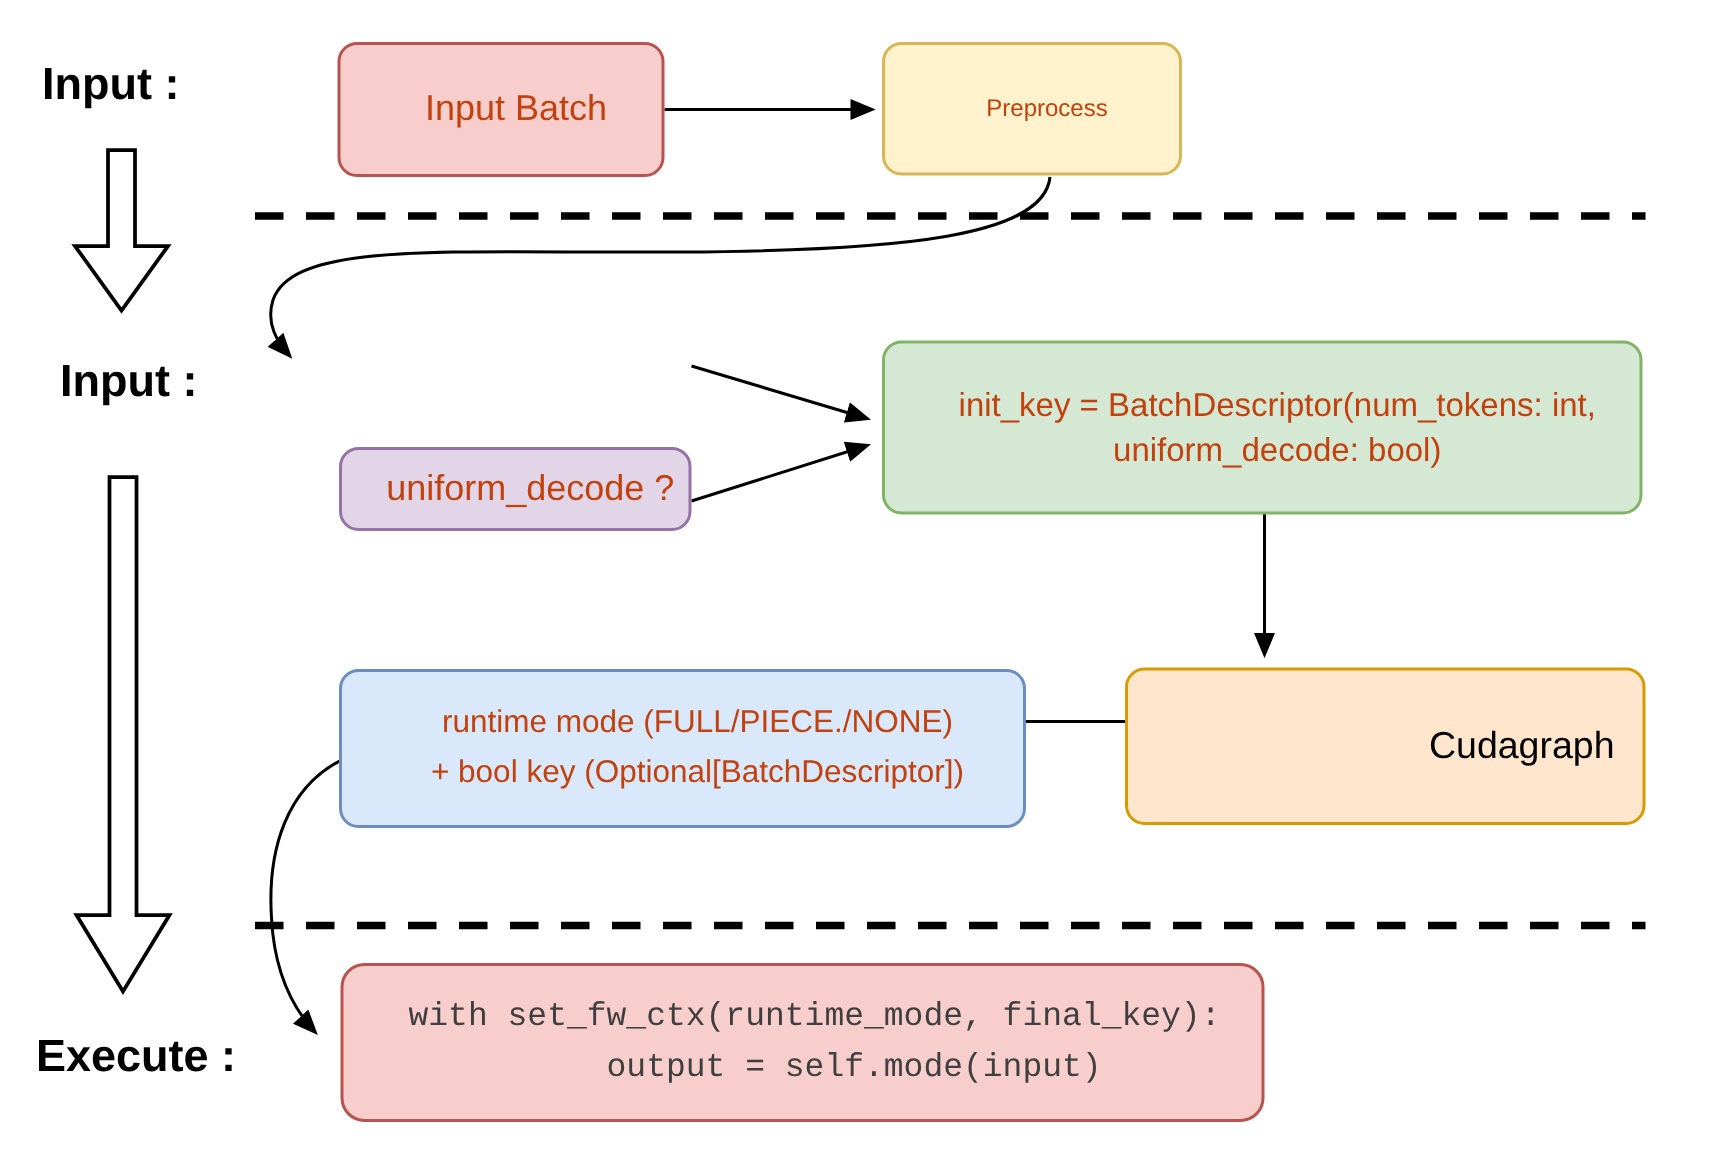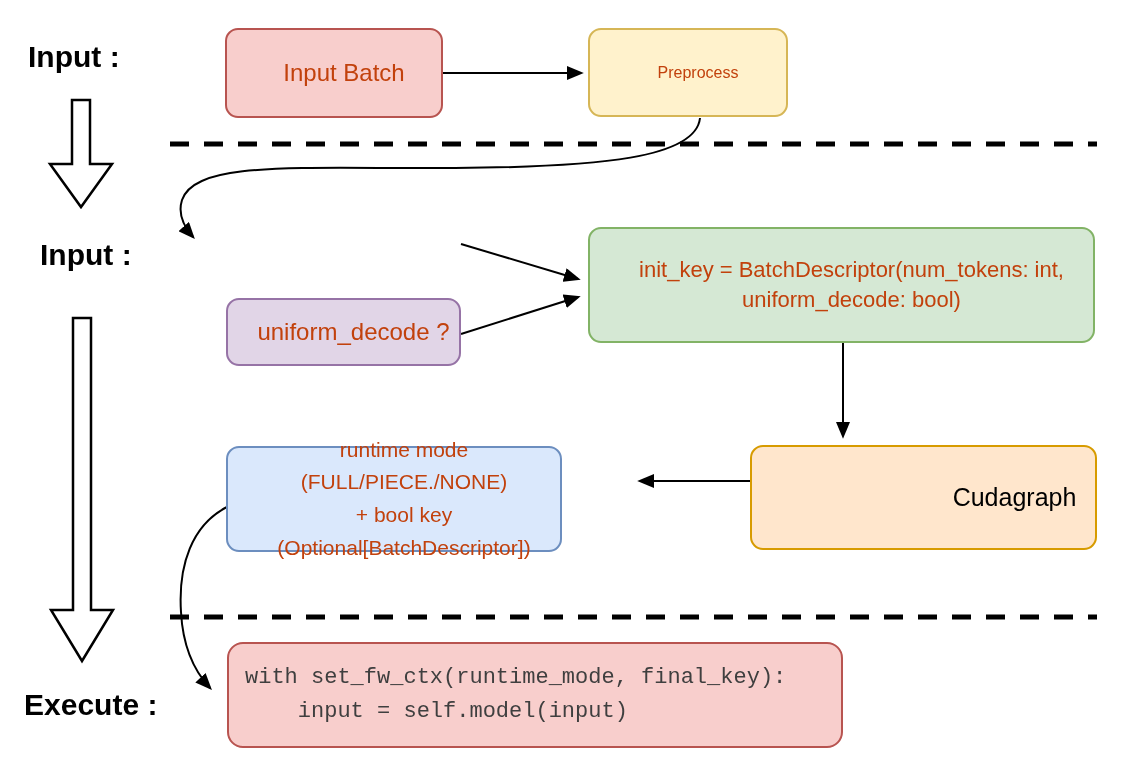--- a/index.html
+++ b/index.html
@@ -49,21 +49,21 @@
     left: 588px; top: 28px; width: 200px; height: 89px;
     background: var(--yellow-fill); border-color: var(--yellow-border);
     font-size: 16px;
   }
   .node-cg-padding {
     left: 226px; top: 210px; width: 235px; height: 68px;
     background: var(--purple-fill); border-color: var(--purple-border);
     font-size: 24px;
   }
   .node-uniform-decode {
-    left: 226px; top: 298px; width: 235px; height: 68px;
+    left: 226px; top: 298px; width: 235px; height: 56px;
     background: var(--purple-fill); border-color: var(--purple-border);
     font-size: 24px;
   }
   .node-init-key {
     left: 588px; top: 227px; width: 507px; height: 116px;
     background: var(--green-fill); border-color: var(--green-border);
     font-size: 22px;
   }
   .node-cudagraph-outer {
     left: 750px; top: 445px; width: 347px; height: 105px;
@@ -77,30 +77,30 @@
   }
   .cudagraph-label {
     position: absolute;
     left: 932px; top: 445px; width: 165px; height: 105px;
     z-index: 3;
     display: flex; flex-direction: column;
     align-items: center; justify-content: center;
     font-size: 25px; color: #000; line-height: 1.35;
   }
   .node-runtime-mode {
-    left: 226px; top: 446px; width: 336px; height: 106px;
+    left: 226px; top: 446px; width: 458px; height: 106px;
     background: var(--blue-fill); border-color: var(--blue-border);
     font-size: 21px;
     line-height: 1.55;
   }
   .node-execute-code {
     left: 227px; top: 642px; width: 616px; height: 106px;
     background: var(--red-fill); border-color: var(--red-border);
     border-radius: 16px;
-    align-items: flex-start;
+    align-items: center;
     font-family: "Liberation Mono", "DejaVu Sans Mono", monospace;
     font-size: 22px;
     color: var(--code-text);
     padding-left: 16px;
     line-height: 1.55;
   }
   .node-execute-code .code-line { white-space: pre; text-align: left; }
 </style>
 </head>
 <body>
@@ -157,16 +157,16 @@
   </div>
 
 
   <div class="node node-runtime-mode">
     <span>runtime mode (FULL/PIECE./NONE)</span>
     <span>+ bool key (Optional[BatchDescriptor])</span>
   </div>
 
   <div class="node node-execute-code">
     <span class="code-line">with set_fw_ctx(runtime_mode, final_key):</span>
-    <span class="code-line">    input = self.model(input)</span>
+    <span class="code-line">    output = self.mode(input)</span>
   </div>
 
 </div>
 
 </body></html>

